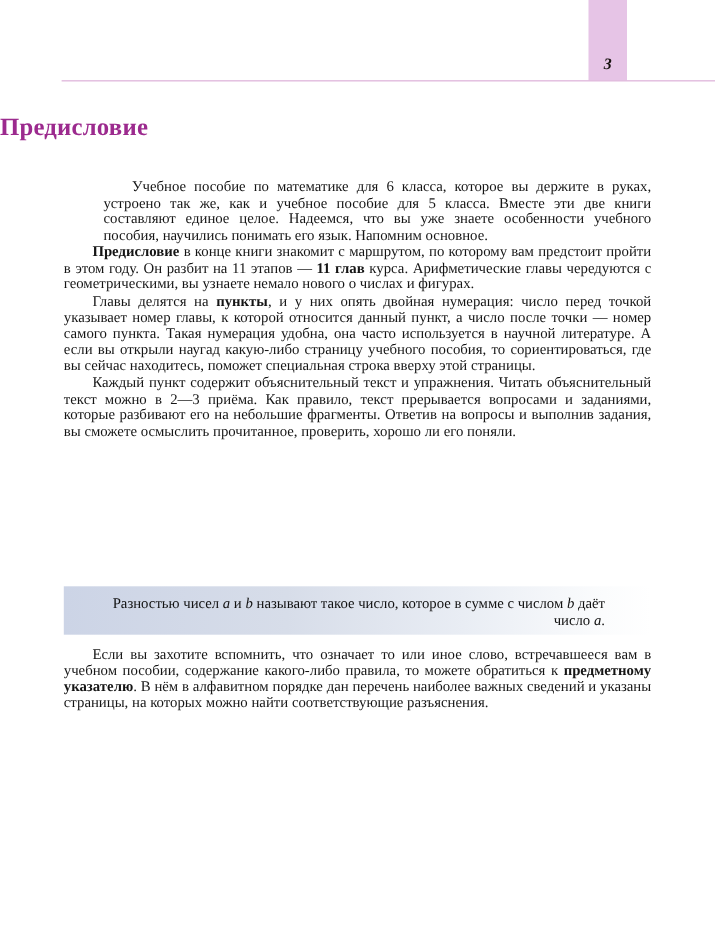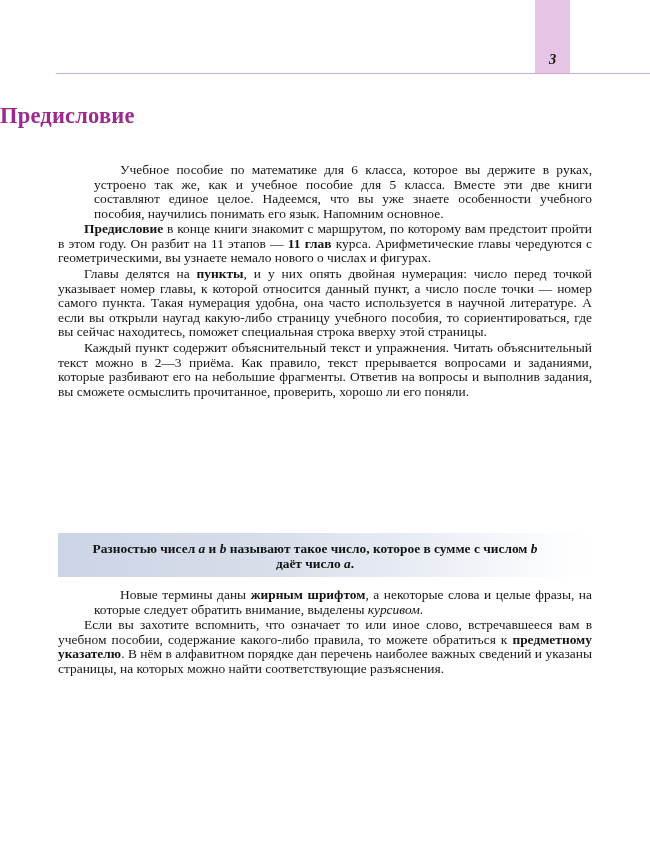--- a/index.html
+++ b/index.html
@@ -100,22 +100,22 @@
     height: 44px;
     background: linear-gradient(to right, #ccd4e6 0%, #d7dde9 38%, #e9edf4 68%, #fbfcfd 92%, #ffffff 100%);
   }
   .definition-box .defn-text {
     position: absolute;
     left: 22px;
     top: 8px;
     width: 470px;
     font-size: 13.4px;
     line-height: 15px;
-    font-weight: bold;
-    text-align: center;
+    font-weight: normal;
+    text-align: right;
     color: #121212;
   }
 
   
   .text-column-2 {
     position: absolute;
     left: 58px;
     top: 588px;
     width: 534px;
   }
@@ -171,19 +171,18 @@
 
 
 </div>
 
 <div class="definition-box">
   <div class="defn-text"><span>Разностью чисел </span><span class="mathvar">a</span><span> и </span><span class="mathvar">b</span><span> называют такое число, которое в сумме с числом </span><span class="mathvar">b</span><span> даёт число </span><span class="mathvar">a</span><span>.</span></div>
 </div>
 
 <div class="text-column-2">
 
-  <p class="para tight-top"><span>Новые термины даны </span><b>жирным шрифтом</b><span>, а некоторые слова и целые фразы, на которые следует обратить внимание, выделены </span><i>курсивом</i><span>.</span></p>
 
   <p class="para"><span>Если вы захотите вспомнить, что означает то или иное слово, встречавшееся вам в учебном пособии, содержание какого-либо правила, то можете обратиться к </span><b>предметному указателю</b><span>. В нём в алфавитном порядке дан перечень наиболее важных сведений и указаны страницы, на которых можно найти соответствующие разъяснения.</span></p>
 
 
 
 </div>
 
 </body></html>

